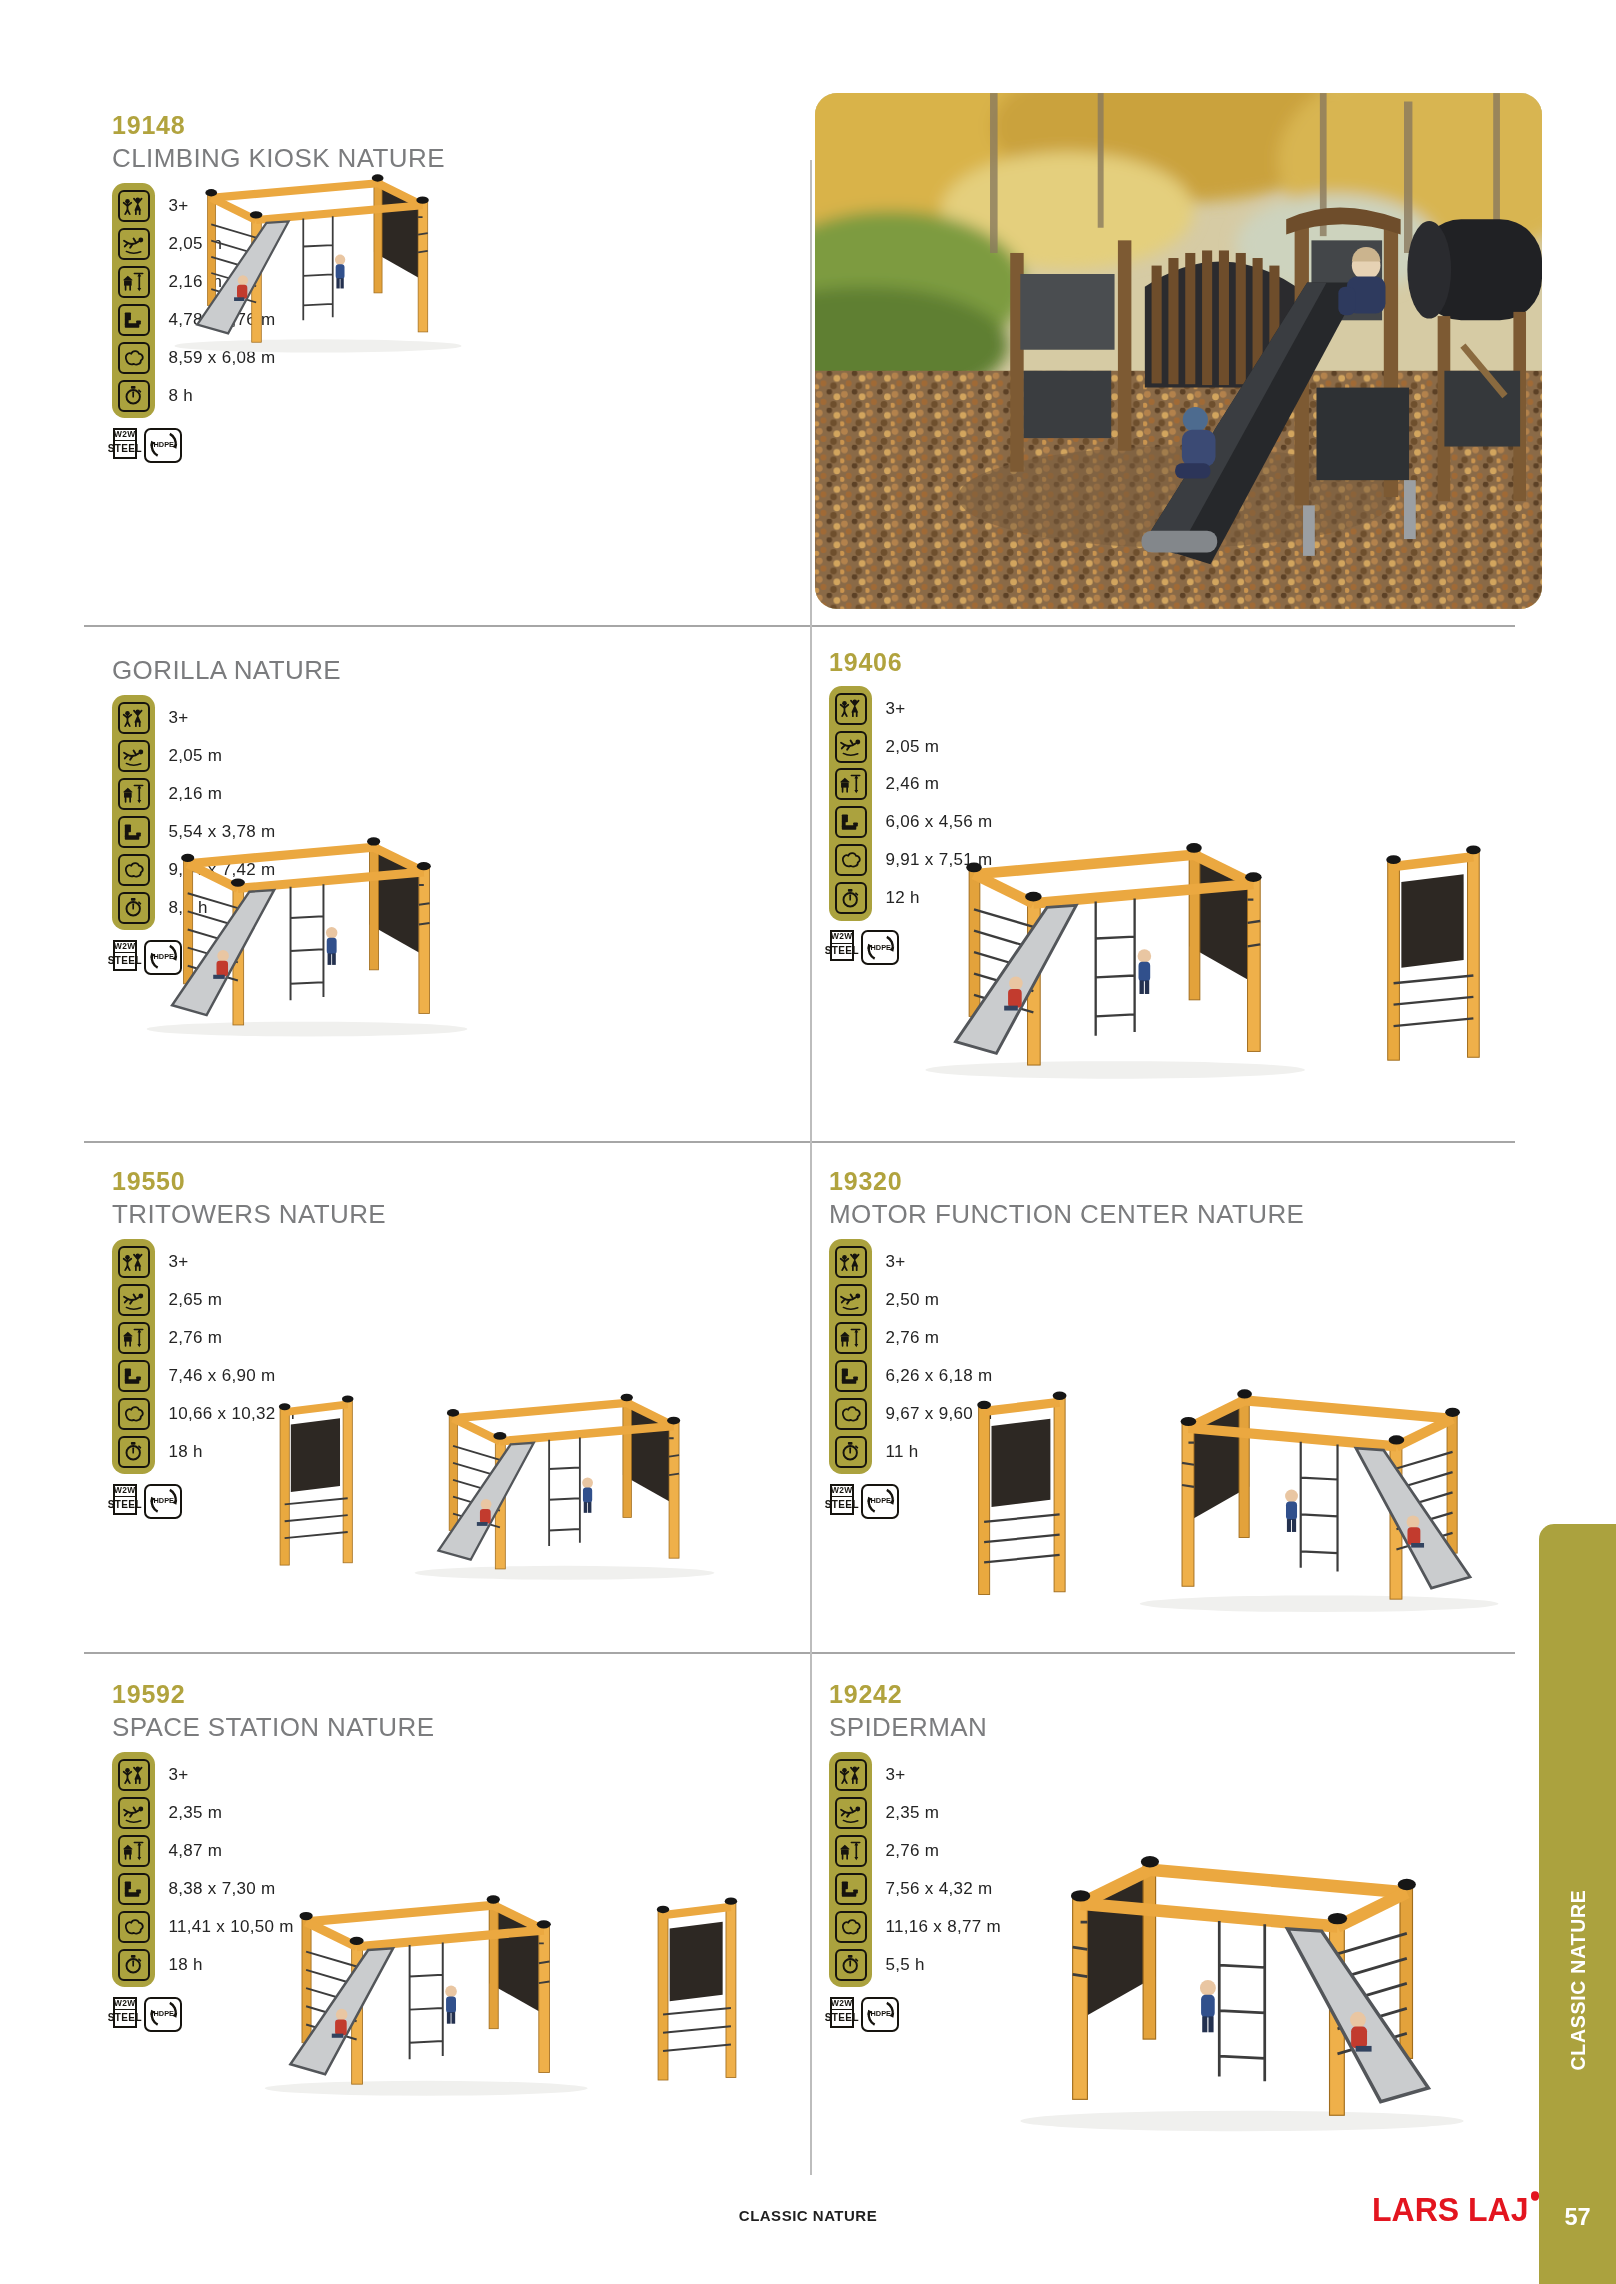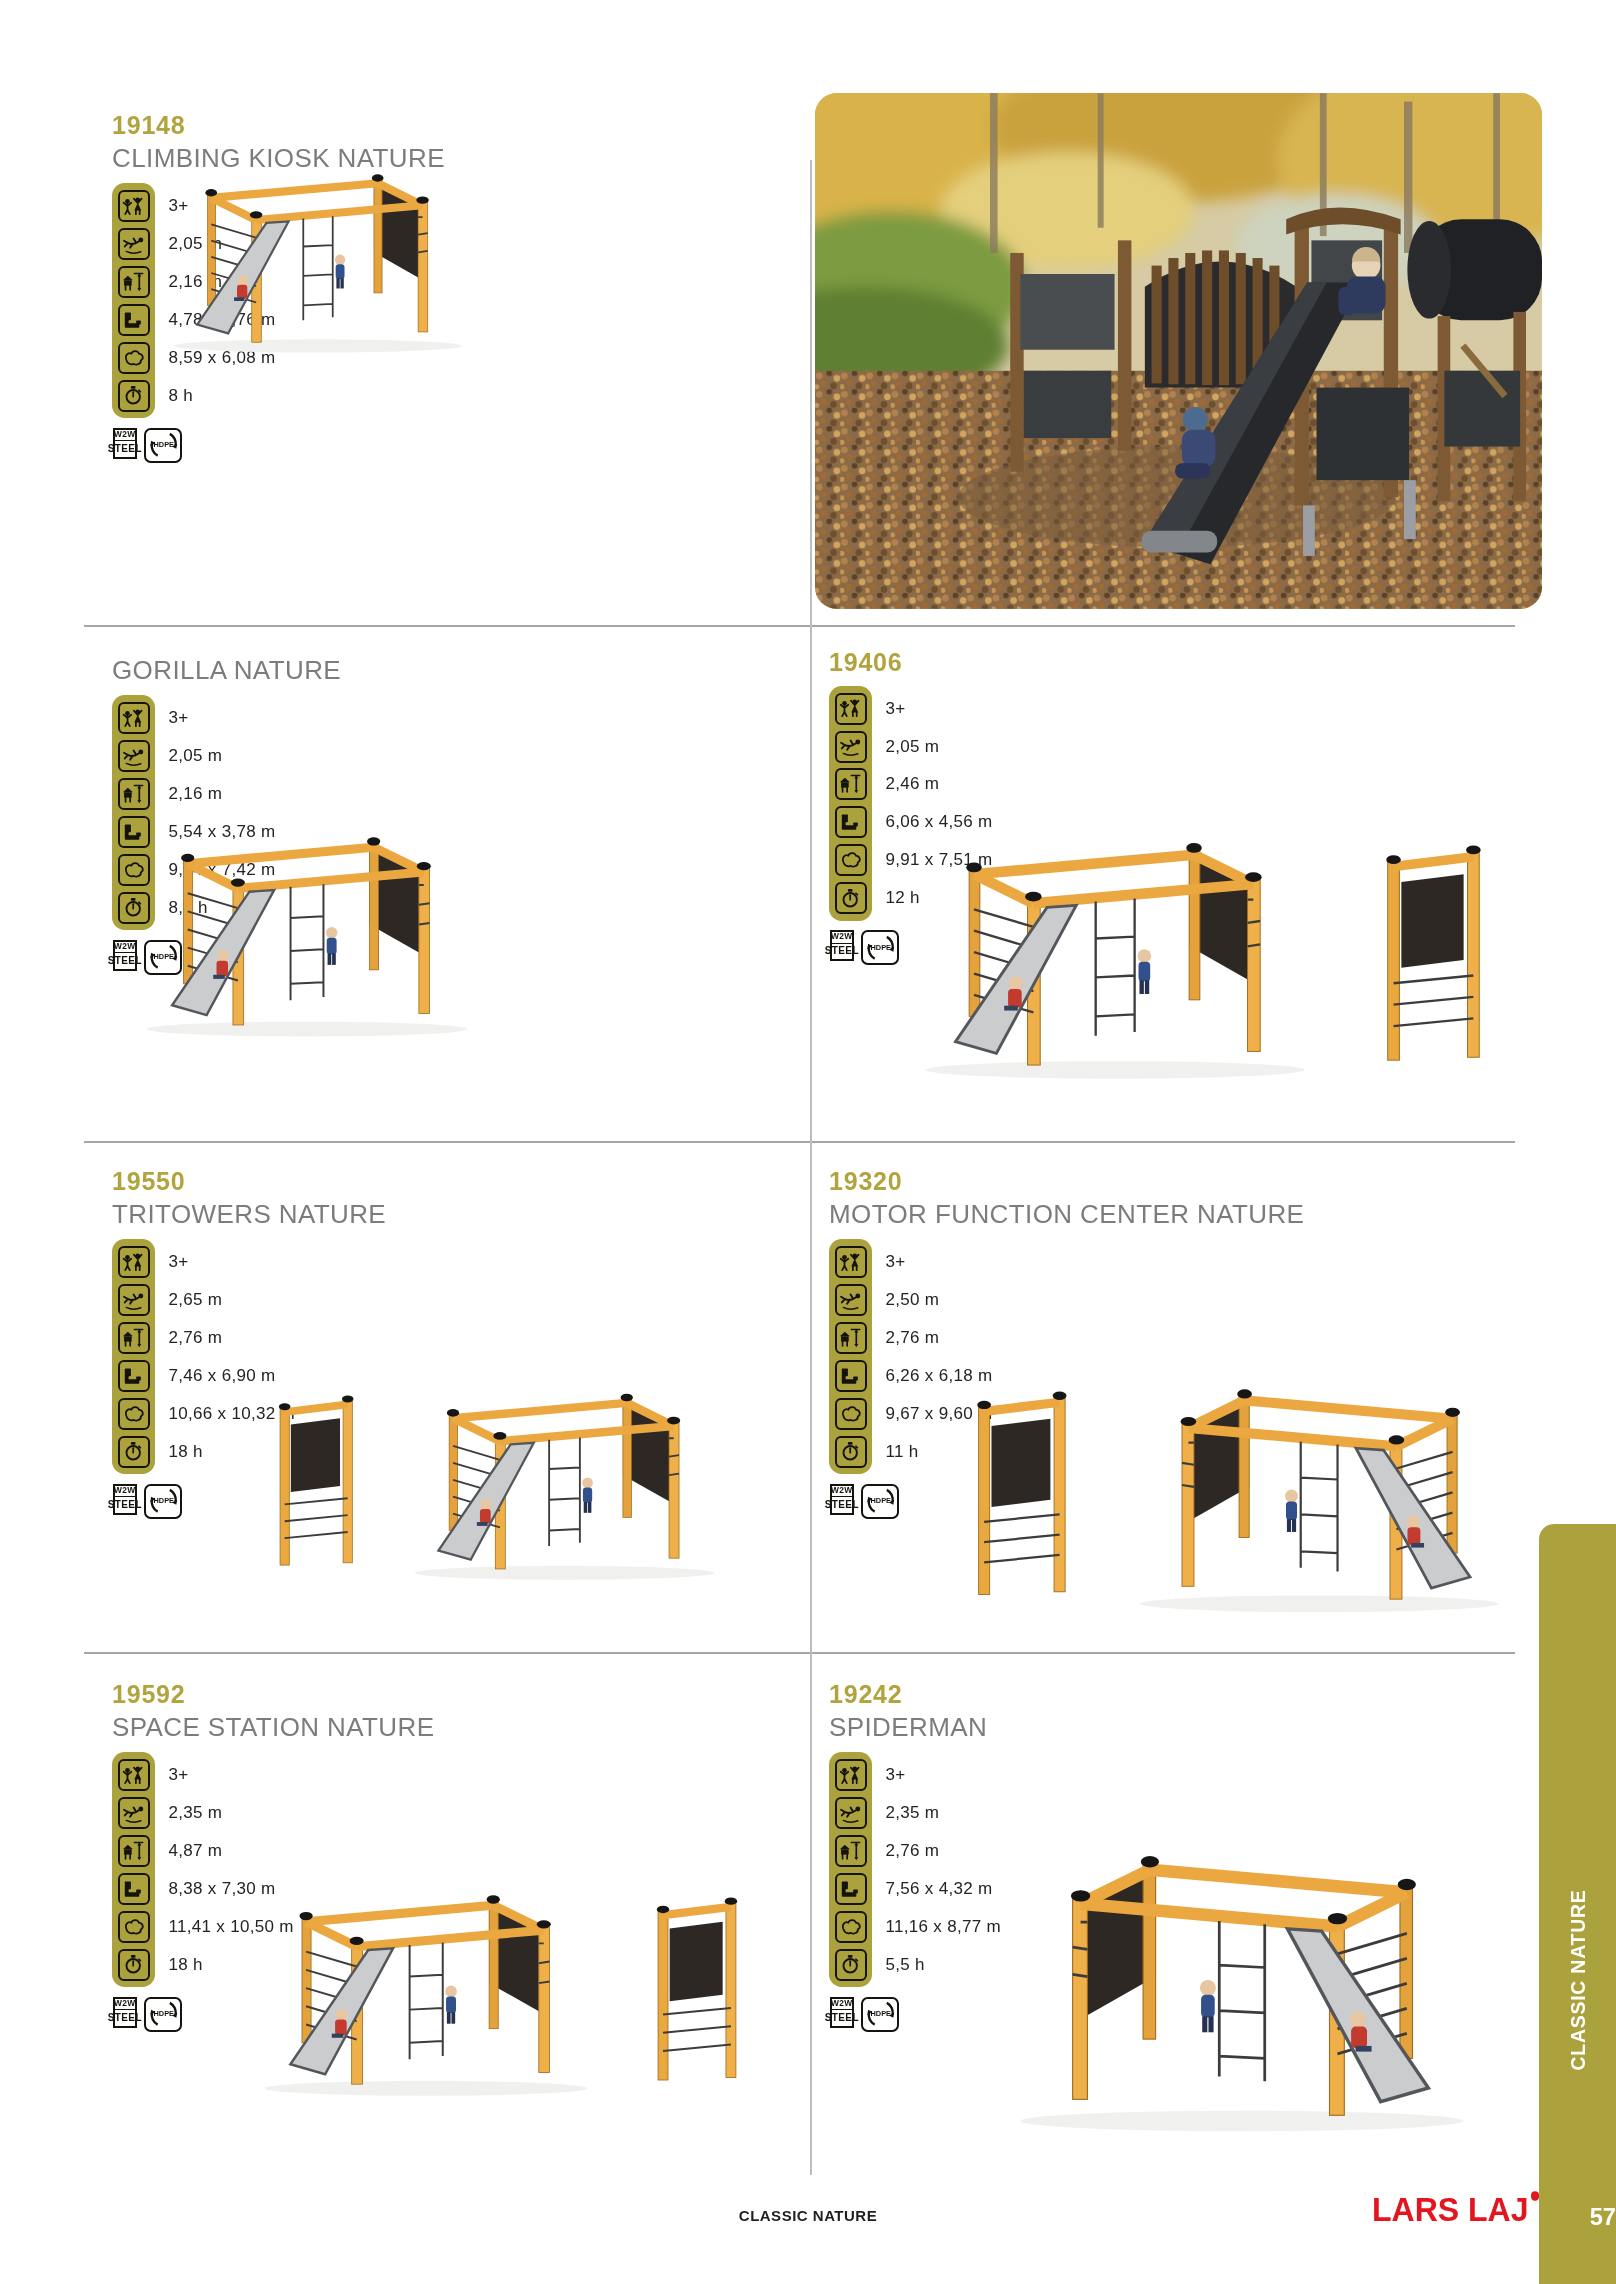--- a/index.html
+++ b/index.html
@@ -47,21 +47,21 @@
   .brand{position:absolute;left:1372px;top:2194px;font-size:32px;font-weight:bold;
          color:#e3151f;letter-spacing:0;line-height:1;transform:scaleY(1.04);white-space:nowrap;}
   .brand .reg{display:inline-block;width:8.4px;height:8.4px;border-radius:50%;background:#e3151f;
               vertical-align:top;margin:-1.7px 0 0 2.5px;}
 
   
   .side-tab{position:absolute;left:1539px;top:1524px;width:77px;height:760px;
             background:#aba23e;border-top-left-radius:15px;}
   .tab-text{position:absolute;left:50%;top:456px;transform:translate(-50%,-50%) rotate(-90deg);
             white-space:nowrap;color:#ffffff;font-weight:bold;font-size:19.4px;letter-spacing:0.8px;}
-  .tab-num{position:absolute;left:0;top:680px;width:100%;text-align:right;color:#ffffff;
+  .tab-num{position:absolute;left:0;top:680px;width:100%;text-align:center;color:#ffffff;
            font-weight:bold;font-size:23.6px;}
 </style>
 </head>
 <body>
 
 <svg width="0" height="0" style="position:absolute">
   <defs>
     <symbol id="i-age" viewBox="0 0 32 32">
       <g stroke="#15130e" stroke-width="2.3" stroke-linecap="round" fill="none">
         <circle cx="8.5" cy="9.5" r="3" fill="#15130e" stroke="none"></circle>

